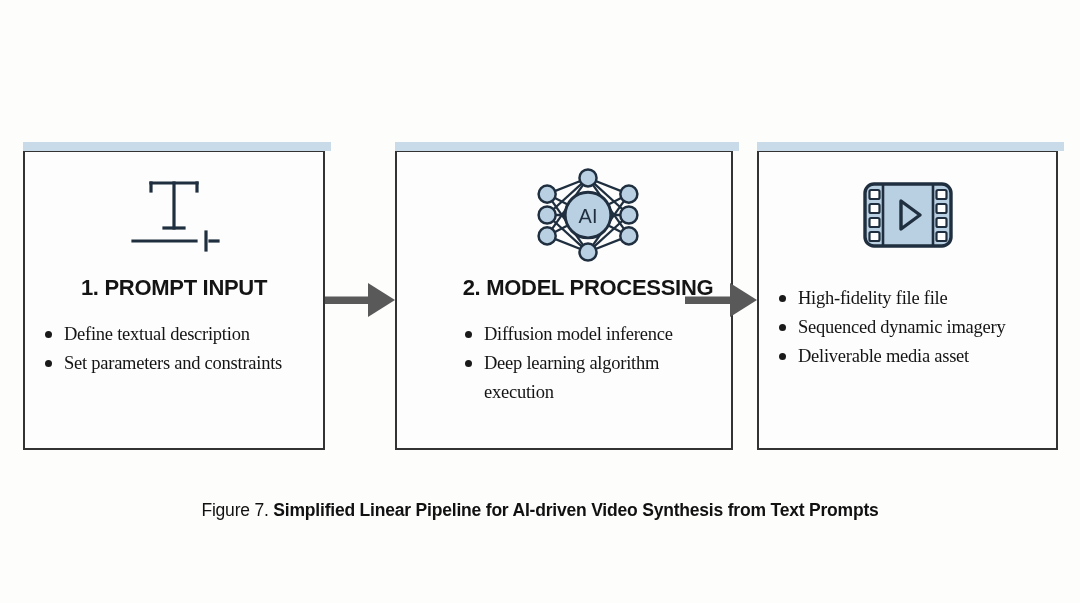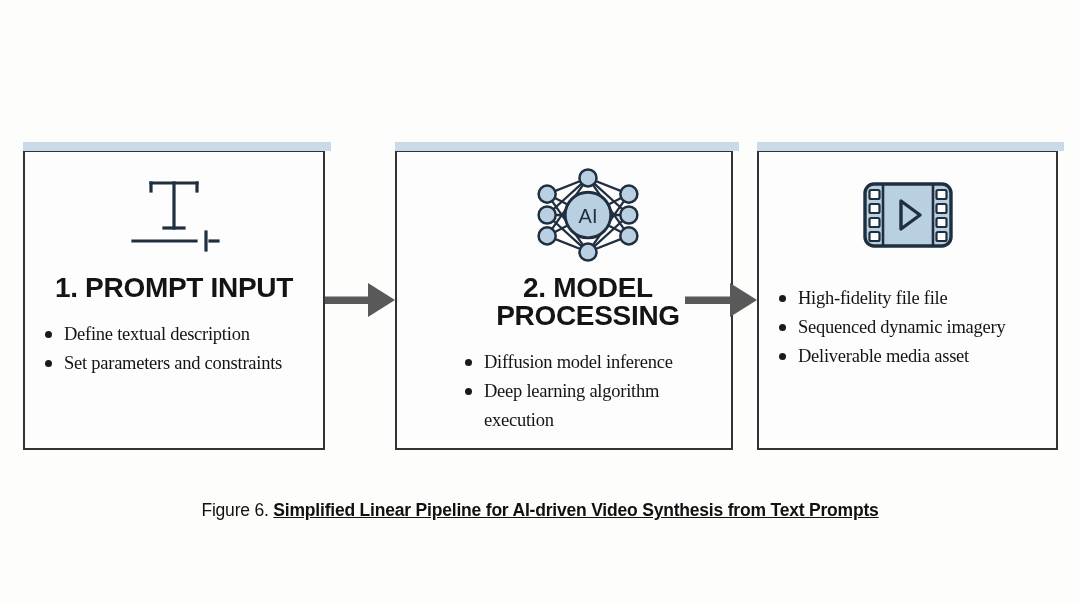--- a/index.html
+++ b/index.html
@@ -35,21 +35,21 @@
   .icon-wrap {
     height: 102px;
     margin-top: 12px;
     display: flex;
     align-items: center;
     justify-content: center;
   }
   .step-title {
     margin: 8px 4px 0;
     text-align: center;
-    font-size: 28px;
+    font-size: 22px;
     font-weight: bold;
     letter-spacing: -0.3px;
     line-height: 28px;
   }
   .step-bullets {
     list-style: none;
     margin: 18px 0 0;
     padding: 0 2px 0 12px;
     font-size: 18.5px;
     letter-spacing: -0.25px;
@@ -75,21 +75,21 @@
 
   .caption {
     position: absolute;
     top: 500px; left: 0;
     width: 100%;
     text-align: center;
     font-size: 17.5px;
     letter-spacing: -0.2px;
     color: #111;
   }
-  .caption .bold { font-weight: bold; text-decoration: underline; }
+  .caption .bold { font-weight: bold; }
 </style>
 </head>
 <body>
 
 <div class="canvas">
 
   <div class="step-box" id="box-1">
     <div class="accent-bar"></div>
     <div class="icon-wrap">
       <svg width="100" height="80" viewBox="0 0 100 80" fill="none">
@@ -184,17 +184,17 @@
       </svg>
     </div>
     <ul class="step-bullets">
       <li>High-fidelity file file</li>
       <li>Sequenced dynamic imagery</li>
       <li>Deliverable media asset</li>
     </ul>
   </div>
 
   <div class="caption">
-    <span>Figure 6.</span>
+    <span>Figure 7.</span>
     <span class="bold">Simplified Linear Pipeline for AI-driven Video Synthesis from Text Prompts</span>
   </div>
 
 </div>
 
 </body></html>

